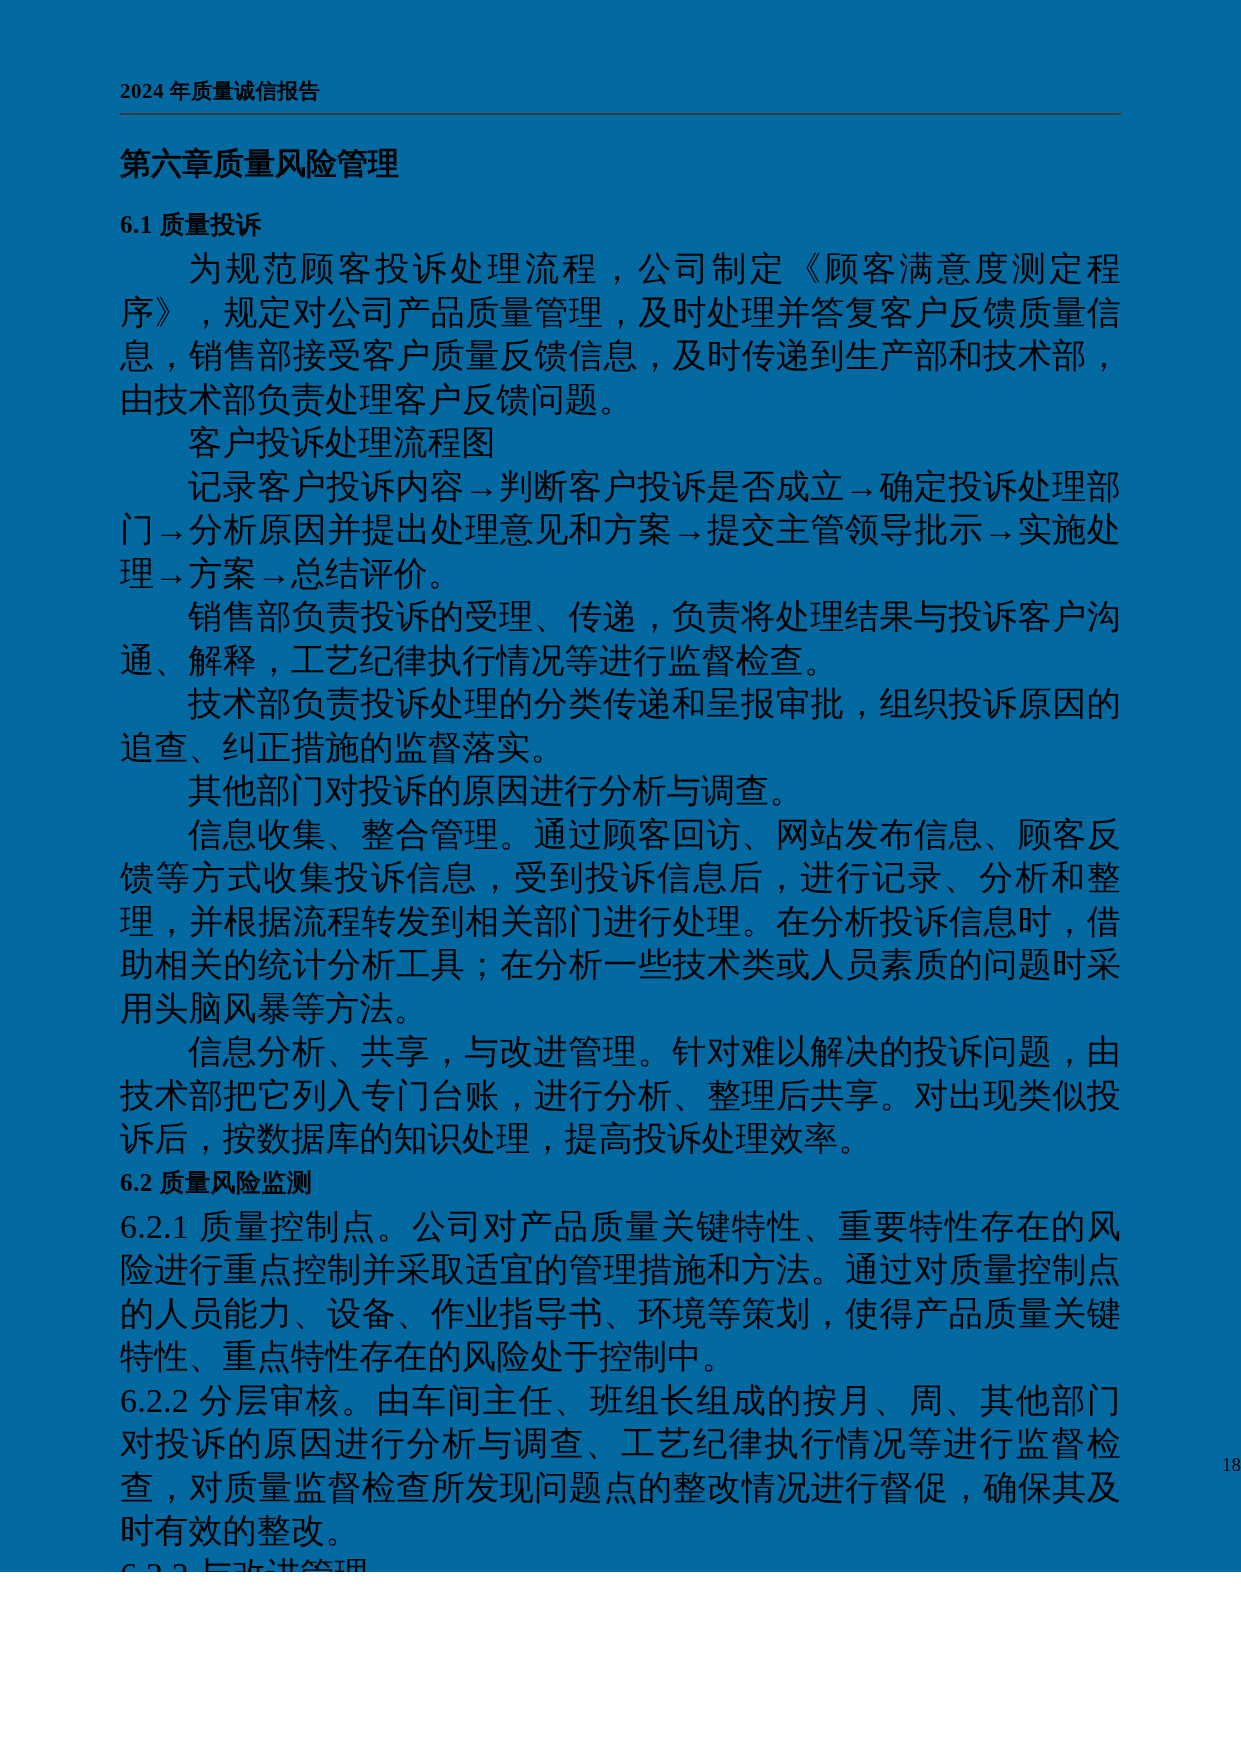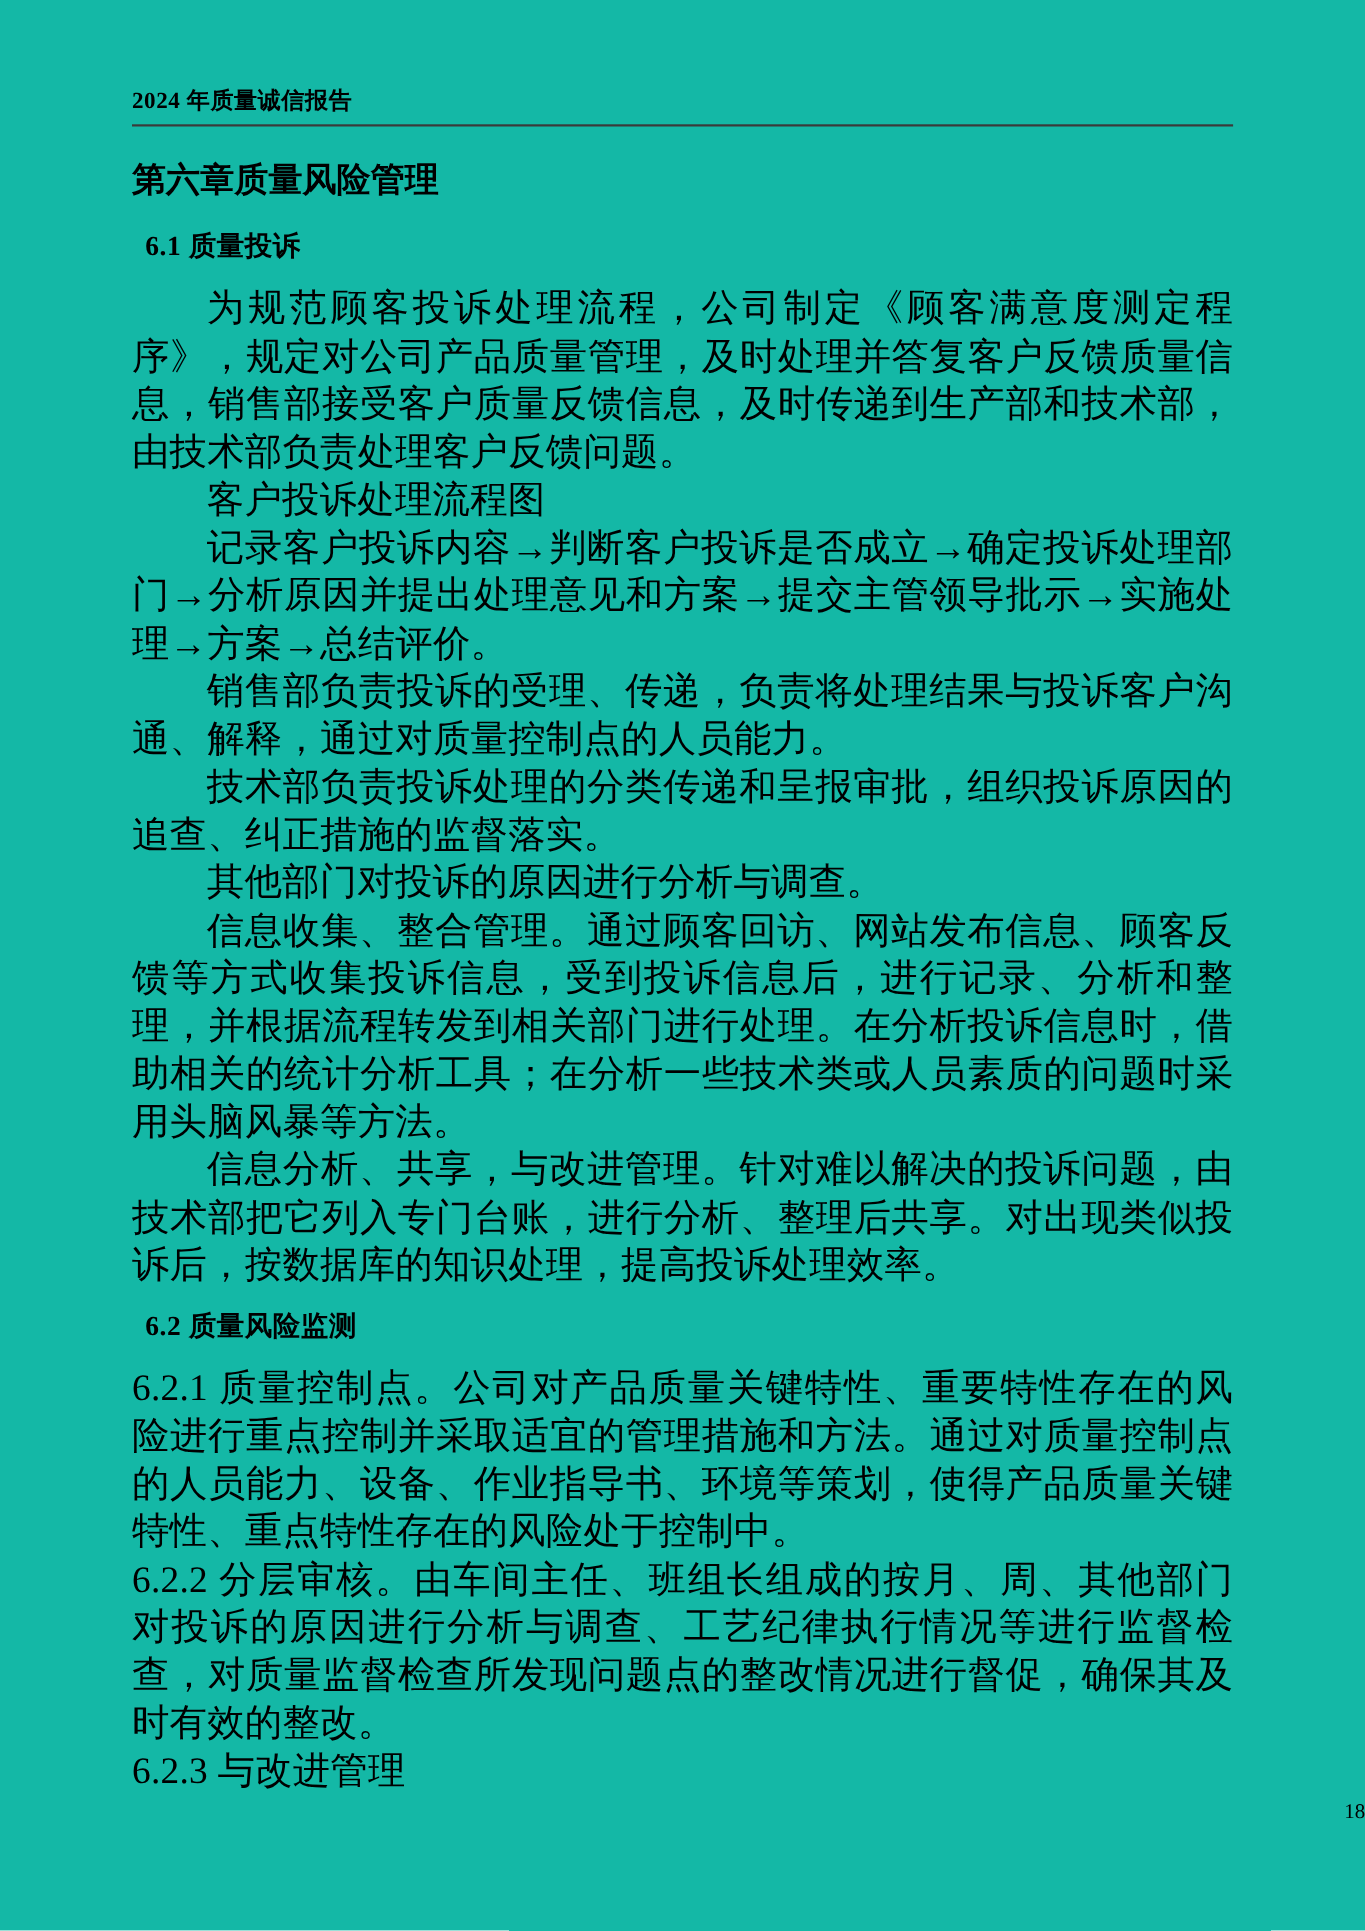--- a/index.html
+++ b/index.html
@@ -3,23 +3,23 @@
 <meta charset="utf-8">
 <style>
   html, body {
     margin: 0;
     padding: 0;
     background: #ffffff;
   }
   .page {
     position: relative;
     width: 1241px;
-    height: 1755px;
+    height: 1572px;
     margin: 0 auto;
-    background: #14b8a6;
+    background: #0369a1;
     color: #000000;
     font-family: "Liberation Serif", "DejaVu Serif", serif;
     box-sizing: border-box;
     padding: 78px 120px 0 120px;
     overflow: hidden;
   }
   .page-header .header-title {
     font-size: 21px;
     font-weight: bold;
     line-height: 26px;
@@ -31,21 +31,21 @@
     height: 0;
   }
   .chapter-title {
     margin: 26px 0 0 0;
     text-align: left;
     font-size: 31px;
     font-weight: bold;
     line-height: 46px;
   }
   .section-heading {
-    margin: 12px;
+    margin: 0;
     font-size: 25px;
     font-weight: bold;
     line-height: 44px;
     letter-spacing: 0.5px;
   }
   .doc-body {
     margin-top: 16px;
   }
   .doc-body p {
     margin: 0;
@@ -82,21 +82,21 @@
 
   <h1 class="chapter-title">第六章质量风险管理</h1>
 
   <main class="doc-body">
 
     <h2 class="section-heading">6.1 质量投诉</h2>
 
     <p class="indent">为规范顾客投诉处理流程，公司制定《顾客满意度测定程序》，规定对公司产品质量管理，及时处理并答复客户反馈质量信息，销售部接受客户质量反馈信息，及时传递到生产部和技术部，由技术部负责处理客户反馈问题。</p>
     <p class="indent">客户投诉处理流程图</p>
     <p class="indent">记录客户投诉内容→判断客户投诉是否成立→确定投诉处理部门→分析原因并提出处理意见和方案→提交主管领导批示→实施处理→方案→总结评价。</p>
-    <p class="indent">销售部负责投诉的受理、传递，负责将处理结果与投诉客户沟通、解释，通过对质量控制点的人员能力。</p>
+    <p class="indent">销售部负责投诉的受理、传递，负责将处理结果与投诉客户沟通、解释，工艺纪律执行情况等进行监督检查。</p>
     <p class="indent">技术部负责投诉处理的分类传递和呈报审批，组织投诉原因的追查、纠正措施的监督落实。</p>
     <p class="indent">其他部门对投诉的原因进行分析与调查。</p>
     <p class="indent">信息收集、整合管理。通过顾客回访、网站发布信息、顾客反馈等方式收集投诉信息，受到投诉信息后，进行记录、分析和整理，并根据流程转发到相关部门进行处理。在分析投诉信息时，借助相关的统计分析工具；在分析一些技术类或人员素质的问题时采用头脑风暴等方法。</p>
     <p class="indent">信息分析、共享，与改进管理。针对难以解决的投诉问题，由技术部把它列入专门台账，进行分析、整理后共享。对出现类似投诉后，按数据库的知识处理，提高投诉处理效率。</p>
 
     <h2 class="section-heading">6.2 质量风险监测</h2>
 
     <p class="noindent">6.2.1 质量控制点。公司对产品质量关键特性、重要特性存在的风险进行重点控制并采取适宜的管理措施和方法。通过对质量控制点的人员能力、设备、作业指导书、环境等策划，使得产品质量关键特性、重点特性存在的风险处于控制中。</p>
     <p class="noindent">6.2.2 分层审核。由车间主任、班组长组成的按月、周、其他部门对投诉的原因进行分析与调查、工艺纪律执行情况等进行监督检查，对质量监督检查所发现问题点的整改情况进行督促，确保其及时有效的整改。</p>
     <p class="noindent">6.2.3 与改进管理</p>

